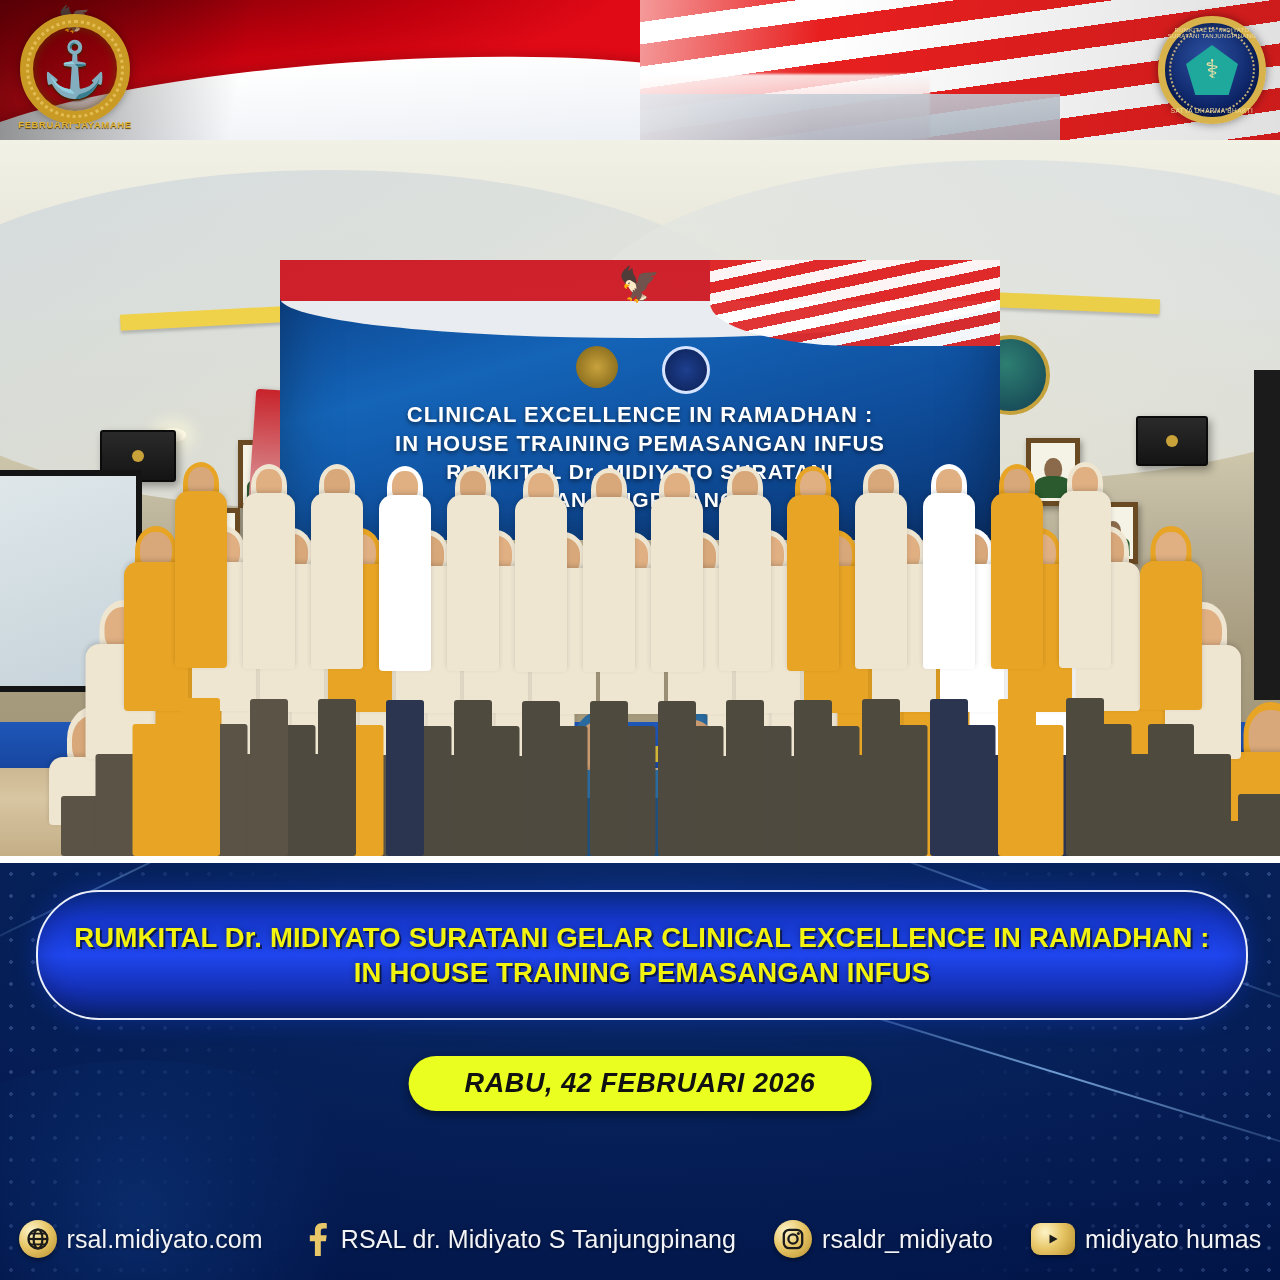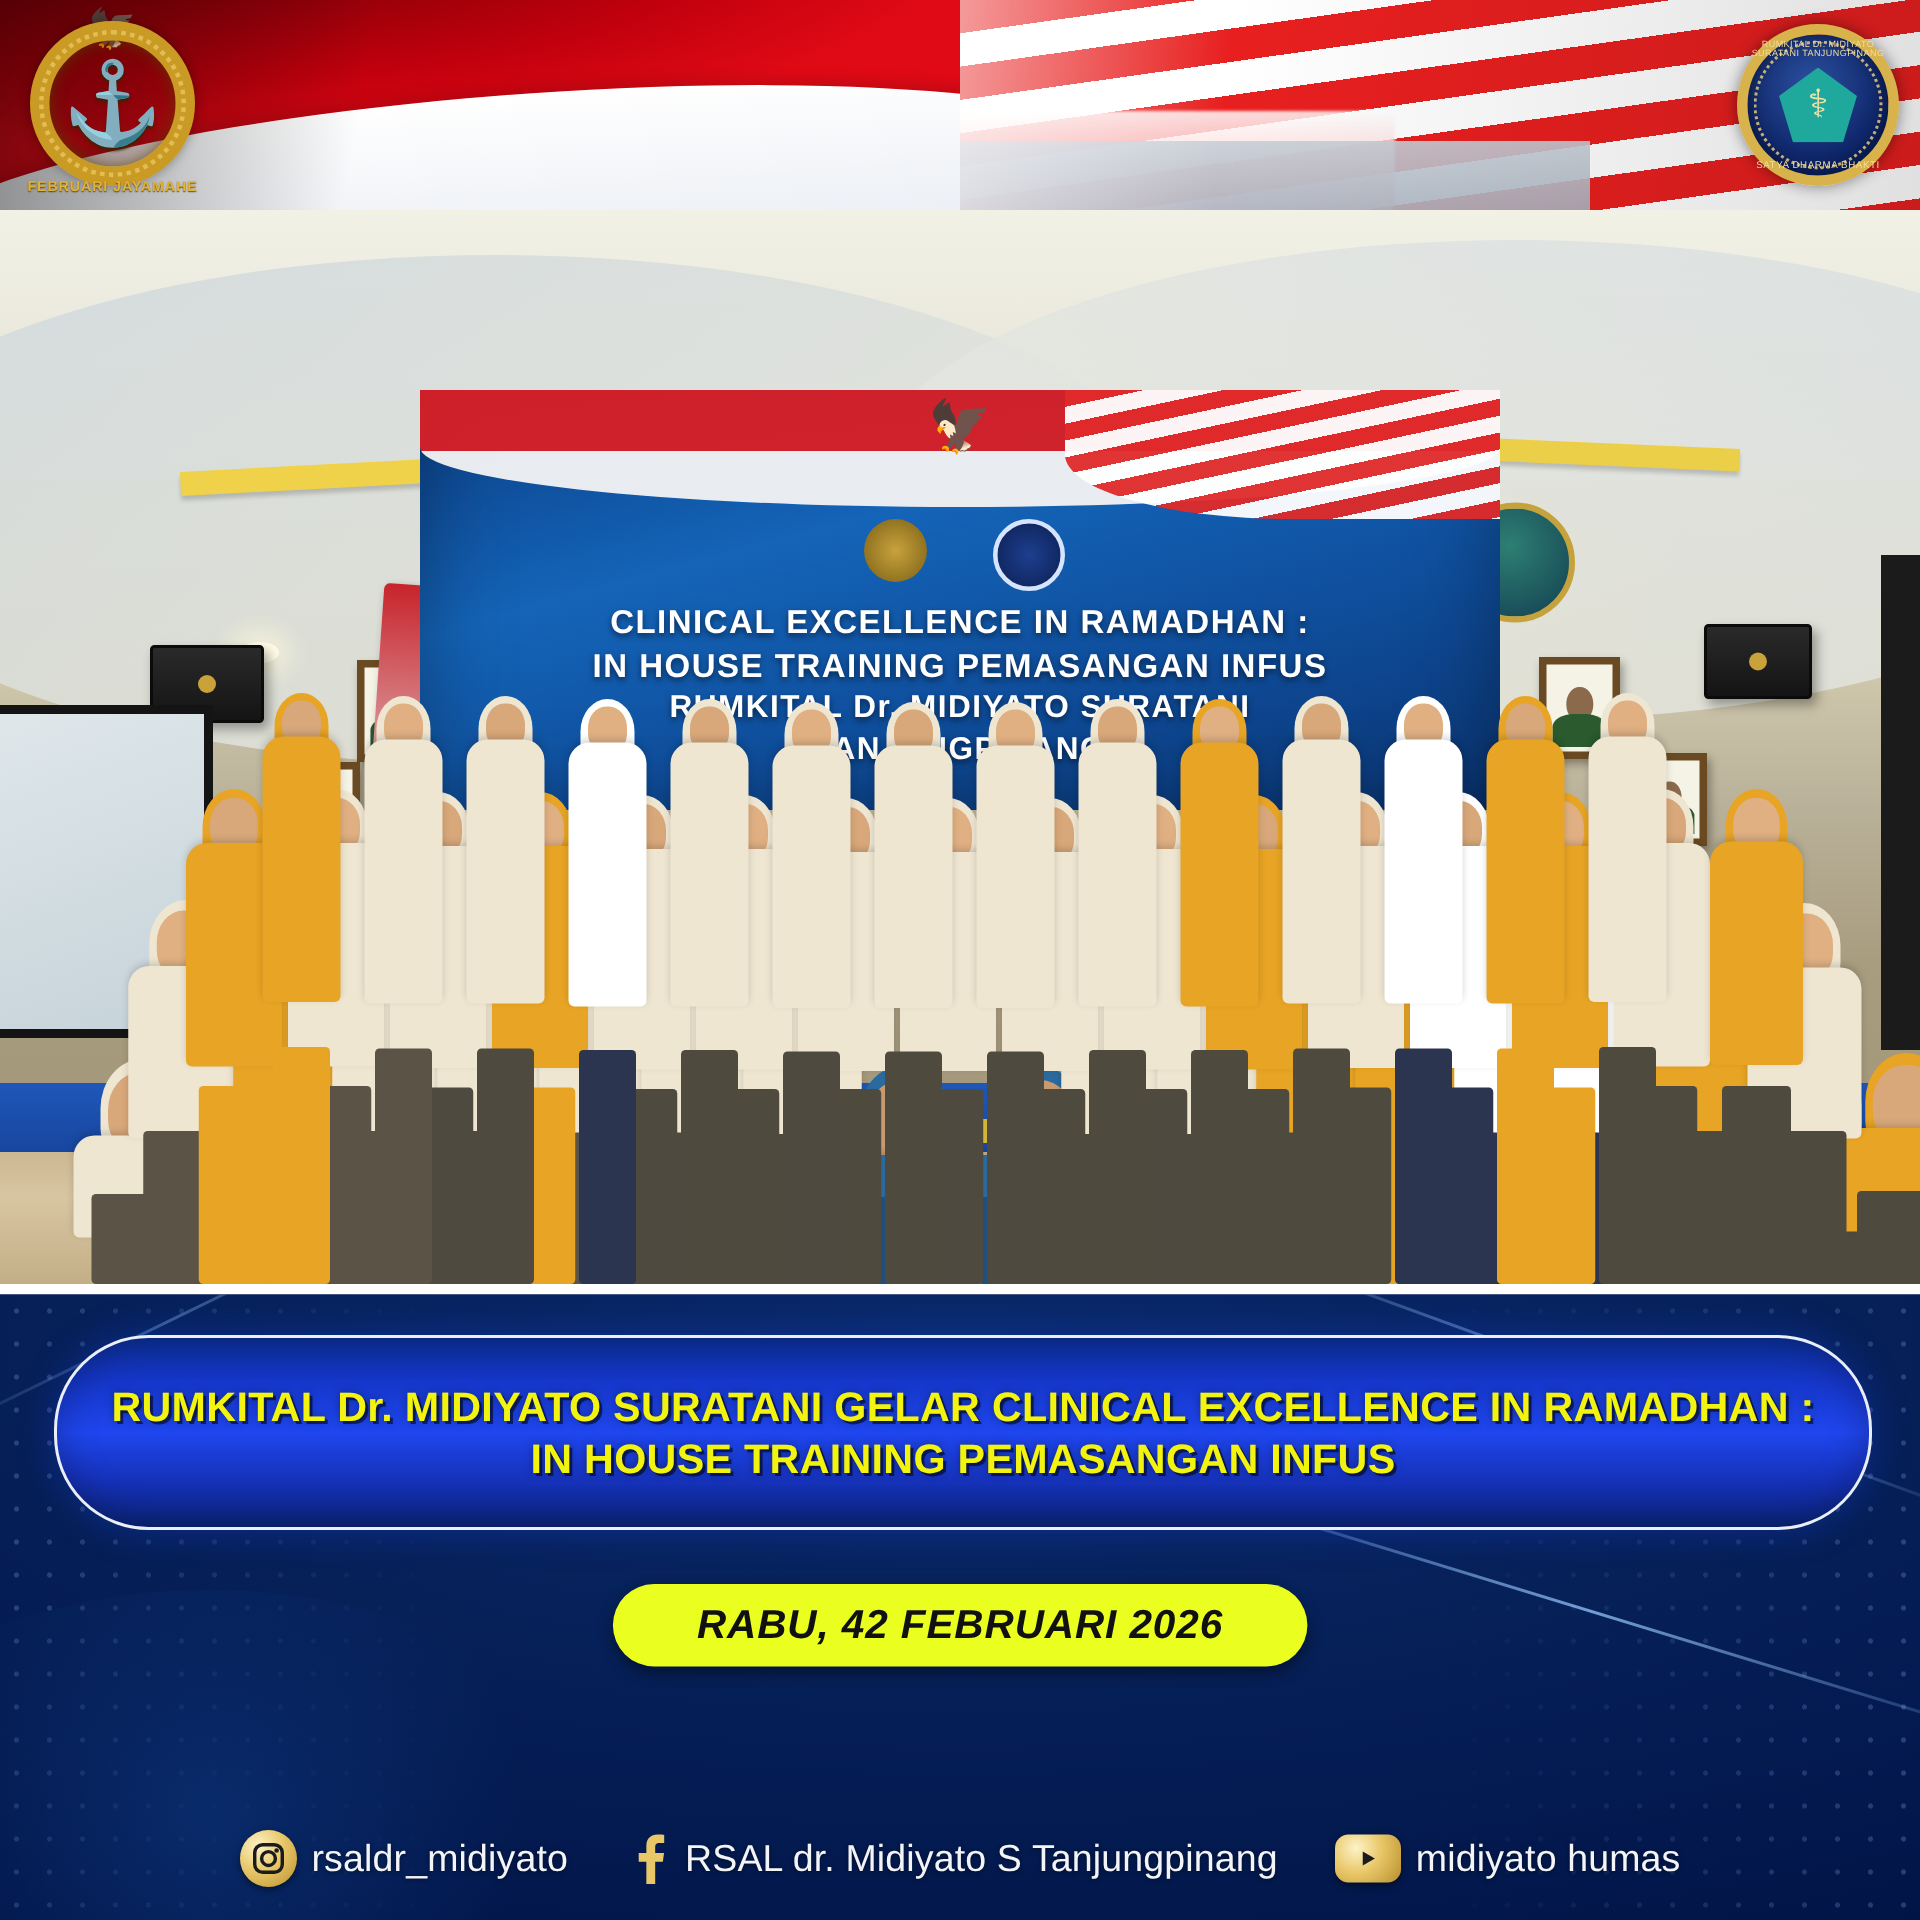--- a/index.html
+++ b/index.html
@@ -634,42 +634,54 @@
         <span>IN HOUSE TRAINING PEMASANGAN INFUS</span>
       </div>
     </div>
 
     <div class="date-pill">
       <div class="date-txt">RABU, 42 FEBRUARI 2026</div>
     </div>
 
     <div class="social">
 
+      <div class="sitem">
+        <span class="ic">
+          <svg width="24" height="24" viewBox="0 0 24 24">
+              <circle cx="12" cy="12" r="9.5" fill="none" stroke="#1b1b1b" stroke-width="2.2"></circle>
+              <ellipse cx="12" cy="12" rx="4.4" ry="9.5" fill="none" stroke="#1b1b1b" stroke-width="2.2"></ellipse>
+              <line x1="2.5" y1="12" x2="21.5" y2="12" stroke="#1b1b1b" stroke-width="2.2"></line>
+              <line x1="4" y1="6.6" x2="20" y2="6.6" stroke="#1b1b1b" stroke-width="1.8"></line>
+              <line x1="4" y1="17.4" x2="20" y2="17.4" stroke="#1b1b1b" stroke-width="1.8"></line>
+            </svg>
+        </span>
+        <span class="lbl">rsal.midiyato.com</span>
+      </div>
+
+      <div class="sitem">
+        <span class="ic ic-fb">
+          <svg width="26" height="34" viewBox="0 0 26 34">
+              <path d="M17.8 34V19.2h5.1l0.8-5.9h-5.9V9.5c0-1.7 0.5-2.9 2.9-2.9h3.1V1.3C23.2 1.1 21.4 1 19.3 1c-4.4 0-7.4 2.7-7.4 7.6v4.7H6.8v5.9h5.1V34h5.9z" fill="#e8c768"></path>
+            </svg>
+        </span>
+        <span class="lbl">RSAL dr. Midiyato S Tanjungpinang</span>
+      </div>
 
       <div class="sitem">
         <span class="ic">
           <svg width="24" height="24" viewBox="0 0 24 24">
               <rect x="2.8" y="2.8" width="18.4" height="18.4" rx="5.4" fill="none" stroke="#1b1b1b" stroke-width="2.3"></rect>
               <circle cx="12" cy="12" r="4.6" fill="none" stroke="#1b1b1b" stroke-width="2.3"></circle>
               <circle cx="17.4" cy="6.6" r="1.5" fill="#1b1b1b"></circle>
             </svg>
         </span>
         <span class="lbl">rsaldr_midiyato</span>
       </div>
 
       <div class="sitem">
-        <span class="ic ic-fb">
-          <svg width="26" height="34" viewBox="0 0 26 34">
-              <path d="M17.8 34V19.2h5.1l0.8-5.9h-5.9V9.5c0-1.7 0.5-2.9 2.9-2.9h3.1V1.3C23.2 1.1 21.4 1 19.3 1c-4.4 0-7.4 2.7-7.4 7.6v4.7H6.8v5.9h5.1V34h5.9z" fill="#e8c768"></path>
-            </svg>
-        </span>
-        <span class="lbl">RSAL dr. Midiyato S Tanjungpinang</span>
-      </div>
-
-      <div class="sitem">
         <span class="ic ic-yt">
           <svg width="20" height="16" viewBox="0 0 20 16">
               <polygon points="6.5,3.4 14.6,8 6.5,12.6" fill="#1b1b1b"></polygon>
             </svg>
         </span>
         <span class="lbl">midiyato humas</span>
       </div>
 
     </div>
   </div>

